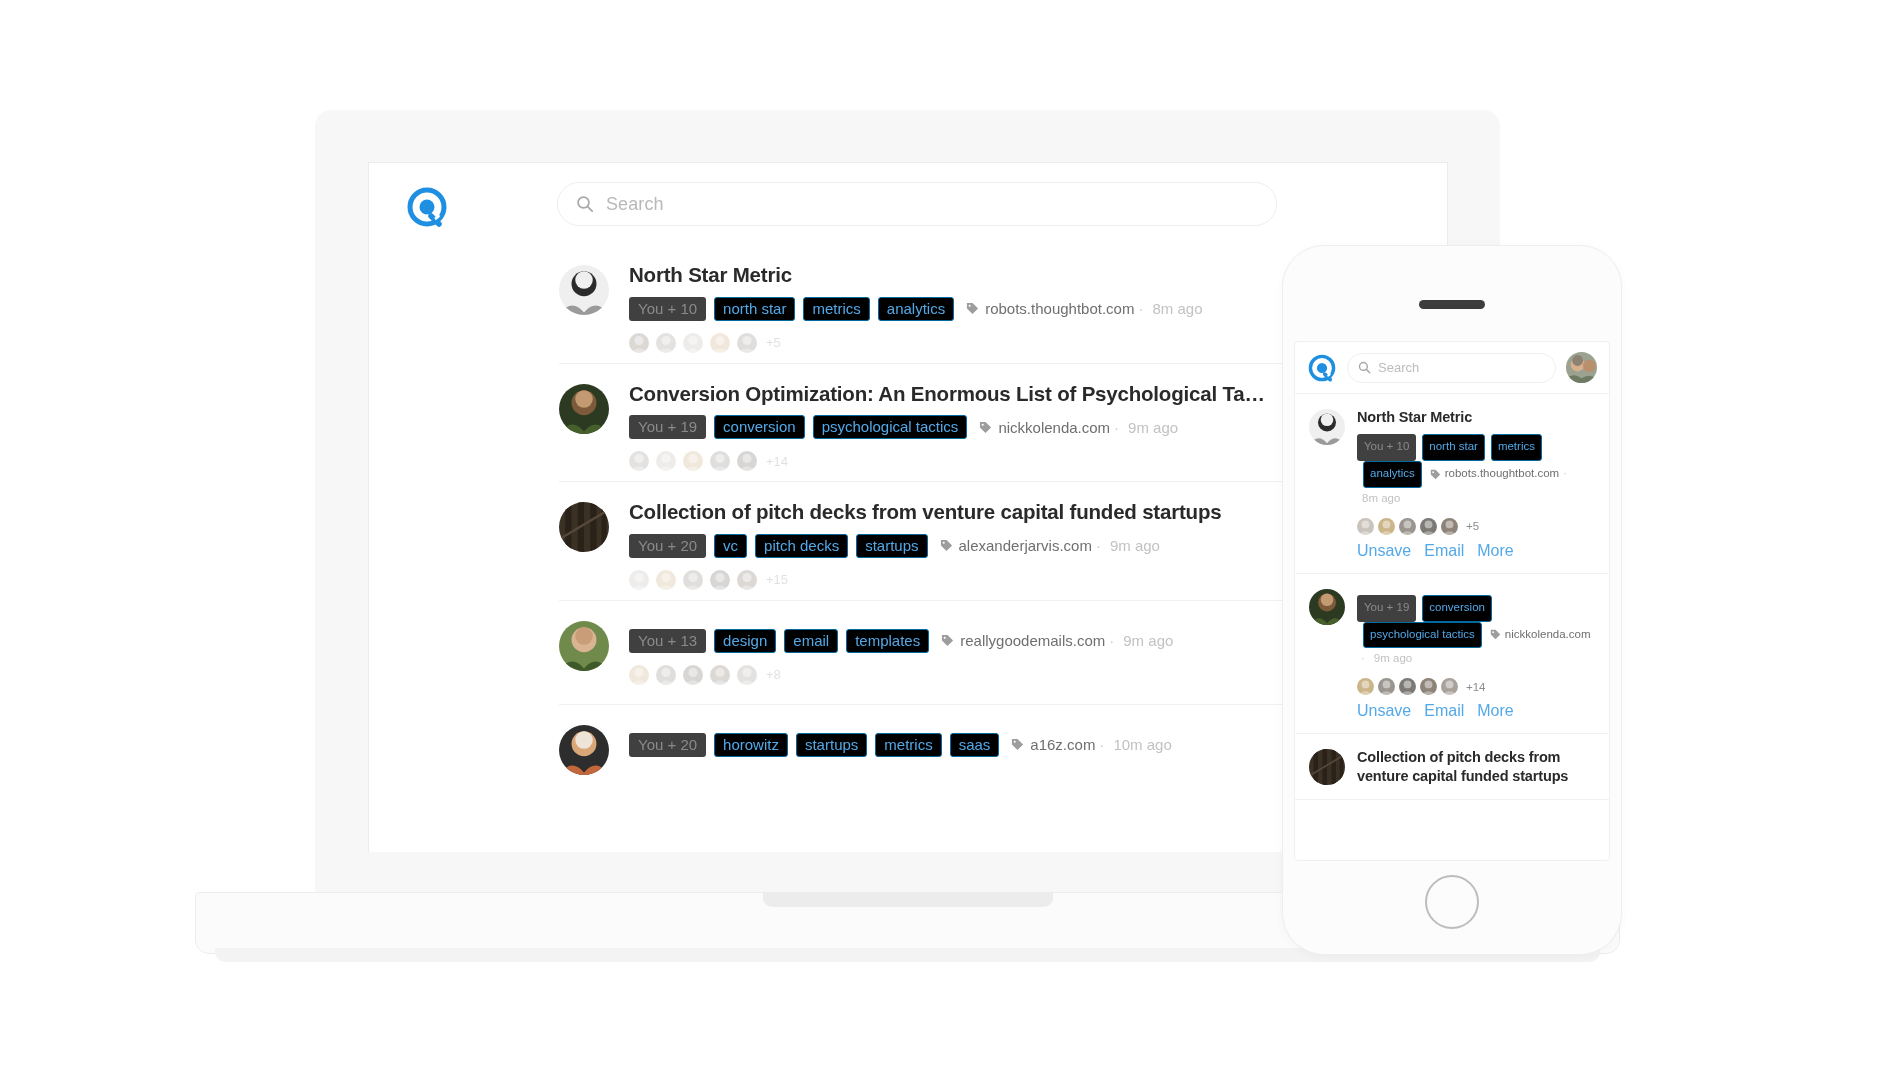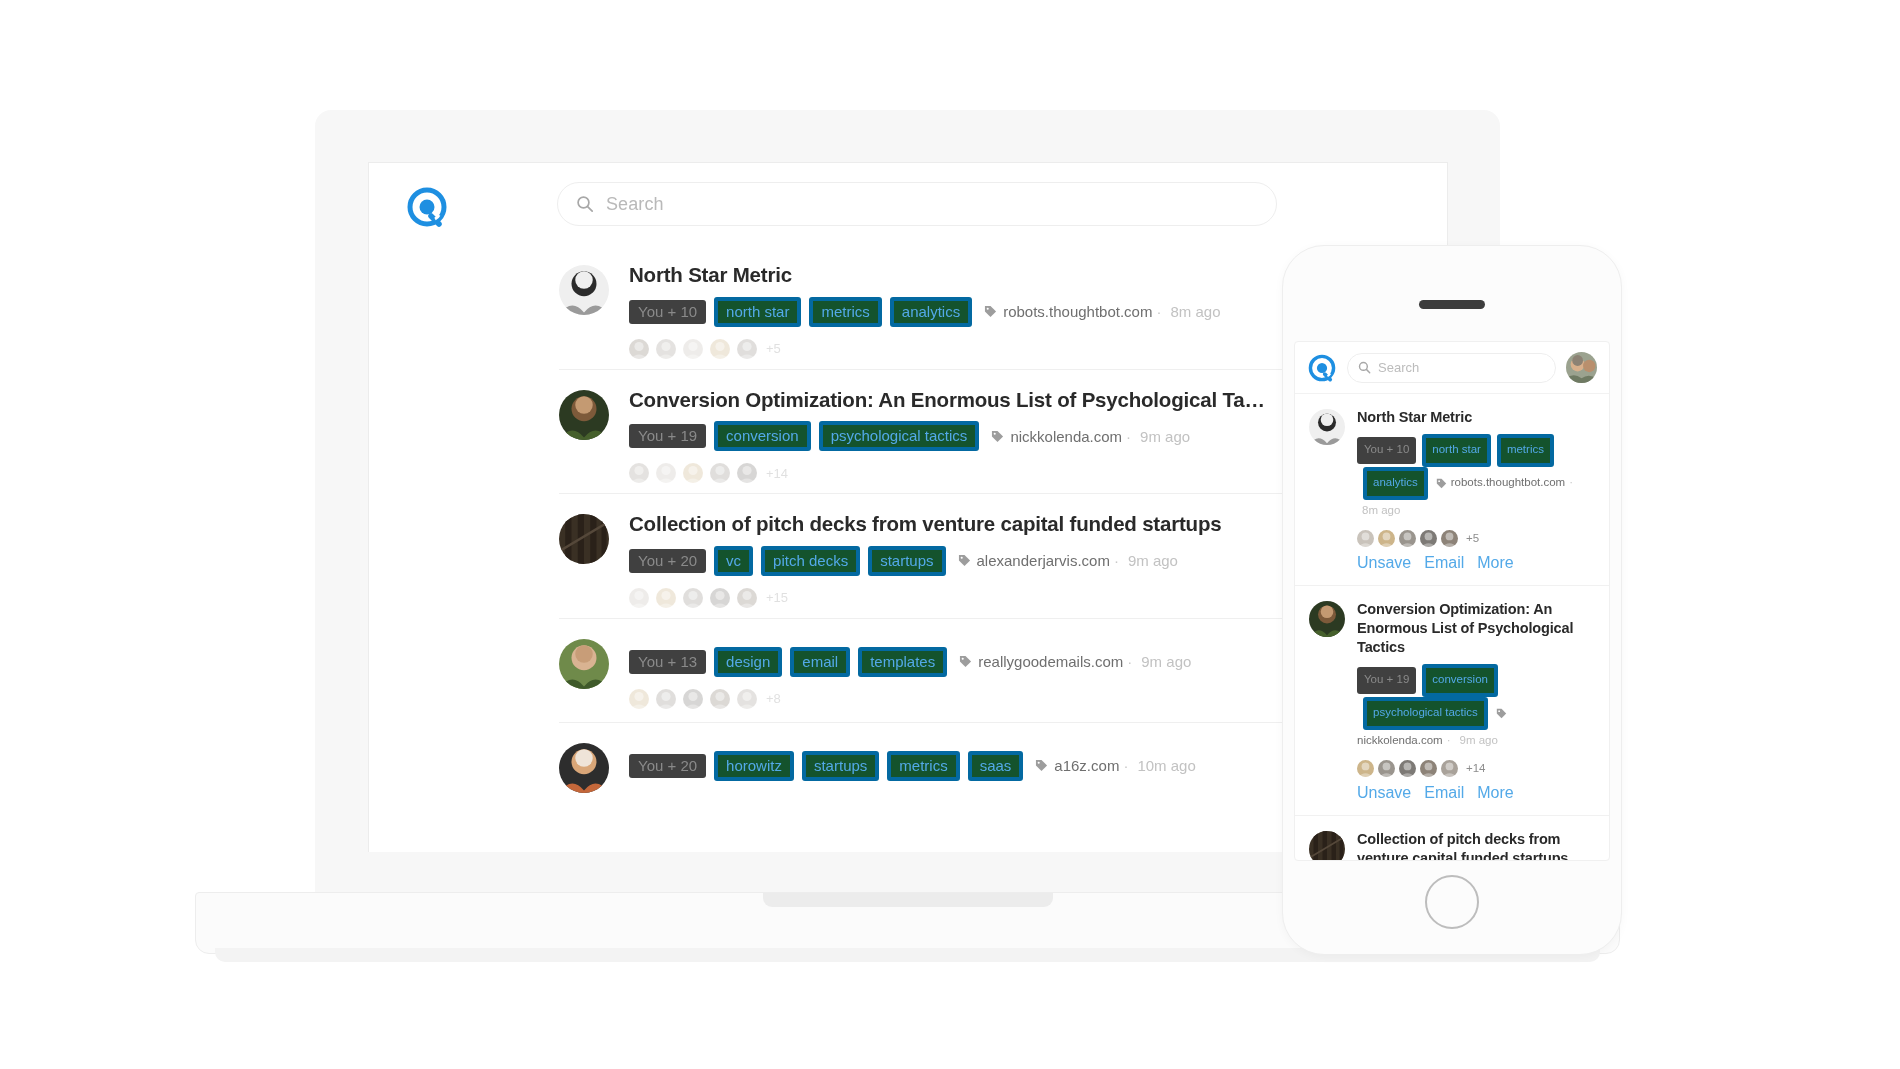--- a/index.html
+++ b/index.html
@@ -177,22 +177,22 @@
   }
   .you-chip {
     color: #8a8a8a;
     background: #404040;
     padding: 3px 9px 4px 9px;
     border-radius: 3px;
     font-size: 15px;
   }
   .tag {
     color: #53a9e8;
-    background: #14532d;
-    border: 4px solid #0369a1;
+    background: #000000;
+    border: 1px solid #0369a1;
     padding: 2px 8px 3px 8px;
     border-radius: 3px;
     margin-left: 8px;
     font-size: 15px;
     box-sizing: border-box;
   }
   .tag-icon {
     margin-left: 12px;
     margin-right: 6px;
     display: inline-flex;
@@ -814,21 +814,20 @@
           <div class="ph-card">
             <div class="ph-av">
               <svg class="av-img" viewBox="0 0 40 40" preserveAspectRatio="xMidYMid slice">
                 <rect width="40" height="40" fill="#2c3a22"></rect>
                 <circle cx="20" cy="15" r="10" fill="#7d5a3a"></circle>
                 <path d="M0 40 q10 -14 20 -2 q10 -12 20 2 z" fill="#46602c"></path>
                 <circle cx="20" cy="12" r="7" fill="#c49a72"></circle>
               </svg>
             </div>
             <div class="ph-body">
-              <div class="ph-title">Conversion Optimization: An Enormous List of Psychological Tactics</div>
               <div class="ph-meta">
                 <span class="you-chip">You + 19</span>
                 <span class="tag">conversion</span>
                 <span class="tag">psychological tactics</span>
                 <span class="tag-icon">
                   <svg width="11" height="11" viewBox="0 0 14 14">
                     <path d="M1 1 L7 1 L13 7 L7 13 L1 7 Z" fill="#9d9d9d"></path>
                     <circle cx="4" cy="4" r="1.15" fill="#ffffff"></circle>
                   </svg>
                 </span>

